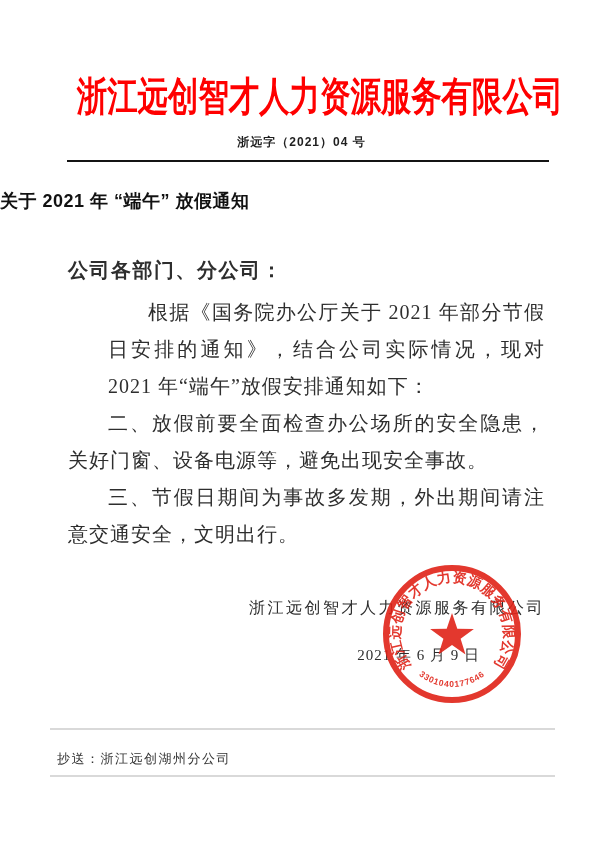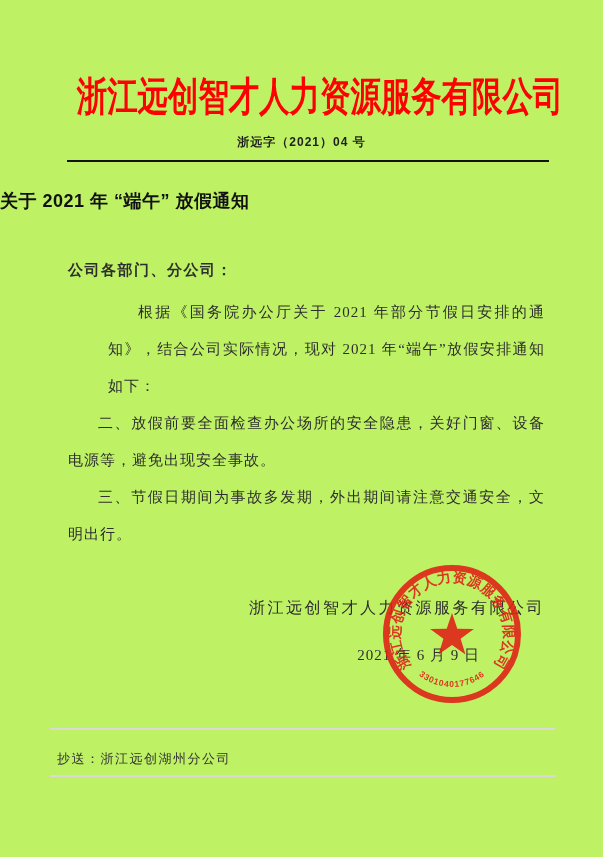--- a/index.html
+++ b/index.html
@@ -1,21 +1,21 @@
 <!DOCTYPE html>
 <html><head>
 <meta charset="utf-8">
 <style>
   html,body { margin:0; padding:0; background:#888; }
   .page {
     position: relative;
     width: 603px;
     height: 857px;
     margin: 0 auto;
-    background: #bef264;
+    background: #ffffff;
     font-family: "Liberation Serif", "DejaVu Serif", serif;
     color: #2e2e2e;
     overflow: hidden;
   }
   .letterhead {
     margin-top: 72px;
     text-align: center;
     white-space: nowrap;
   }
   .letterhead .stretch {
@@ -49,21 +49,21 @@
     text-align: left;
     font-family: "Liberation Sans", "DejaVu Sans", sans-serif;
     font-weight: bold;
     font-size: 18px;
     line-height: 26px;
     color: #111111;
     letter-spacing: 0.5px;
   }
   .doc-body {
     margin: 38px 58px 0 68px;
-    font-size: 15px;
+    font-size: 20px;
     line-height: 37px;
     text-align: justify;
     letter-spacing: 1px;
   }
   .salutation {
     font-weight: bold;
     letter-spacing: 1.5px;
   }
   .doc-body p {
     margin: 0;

